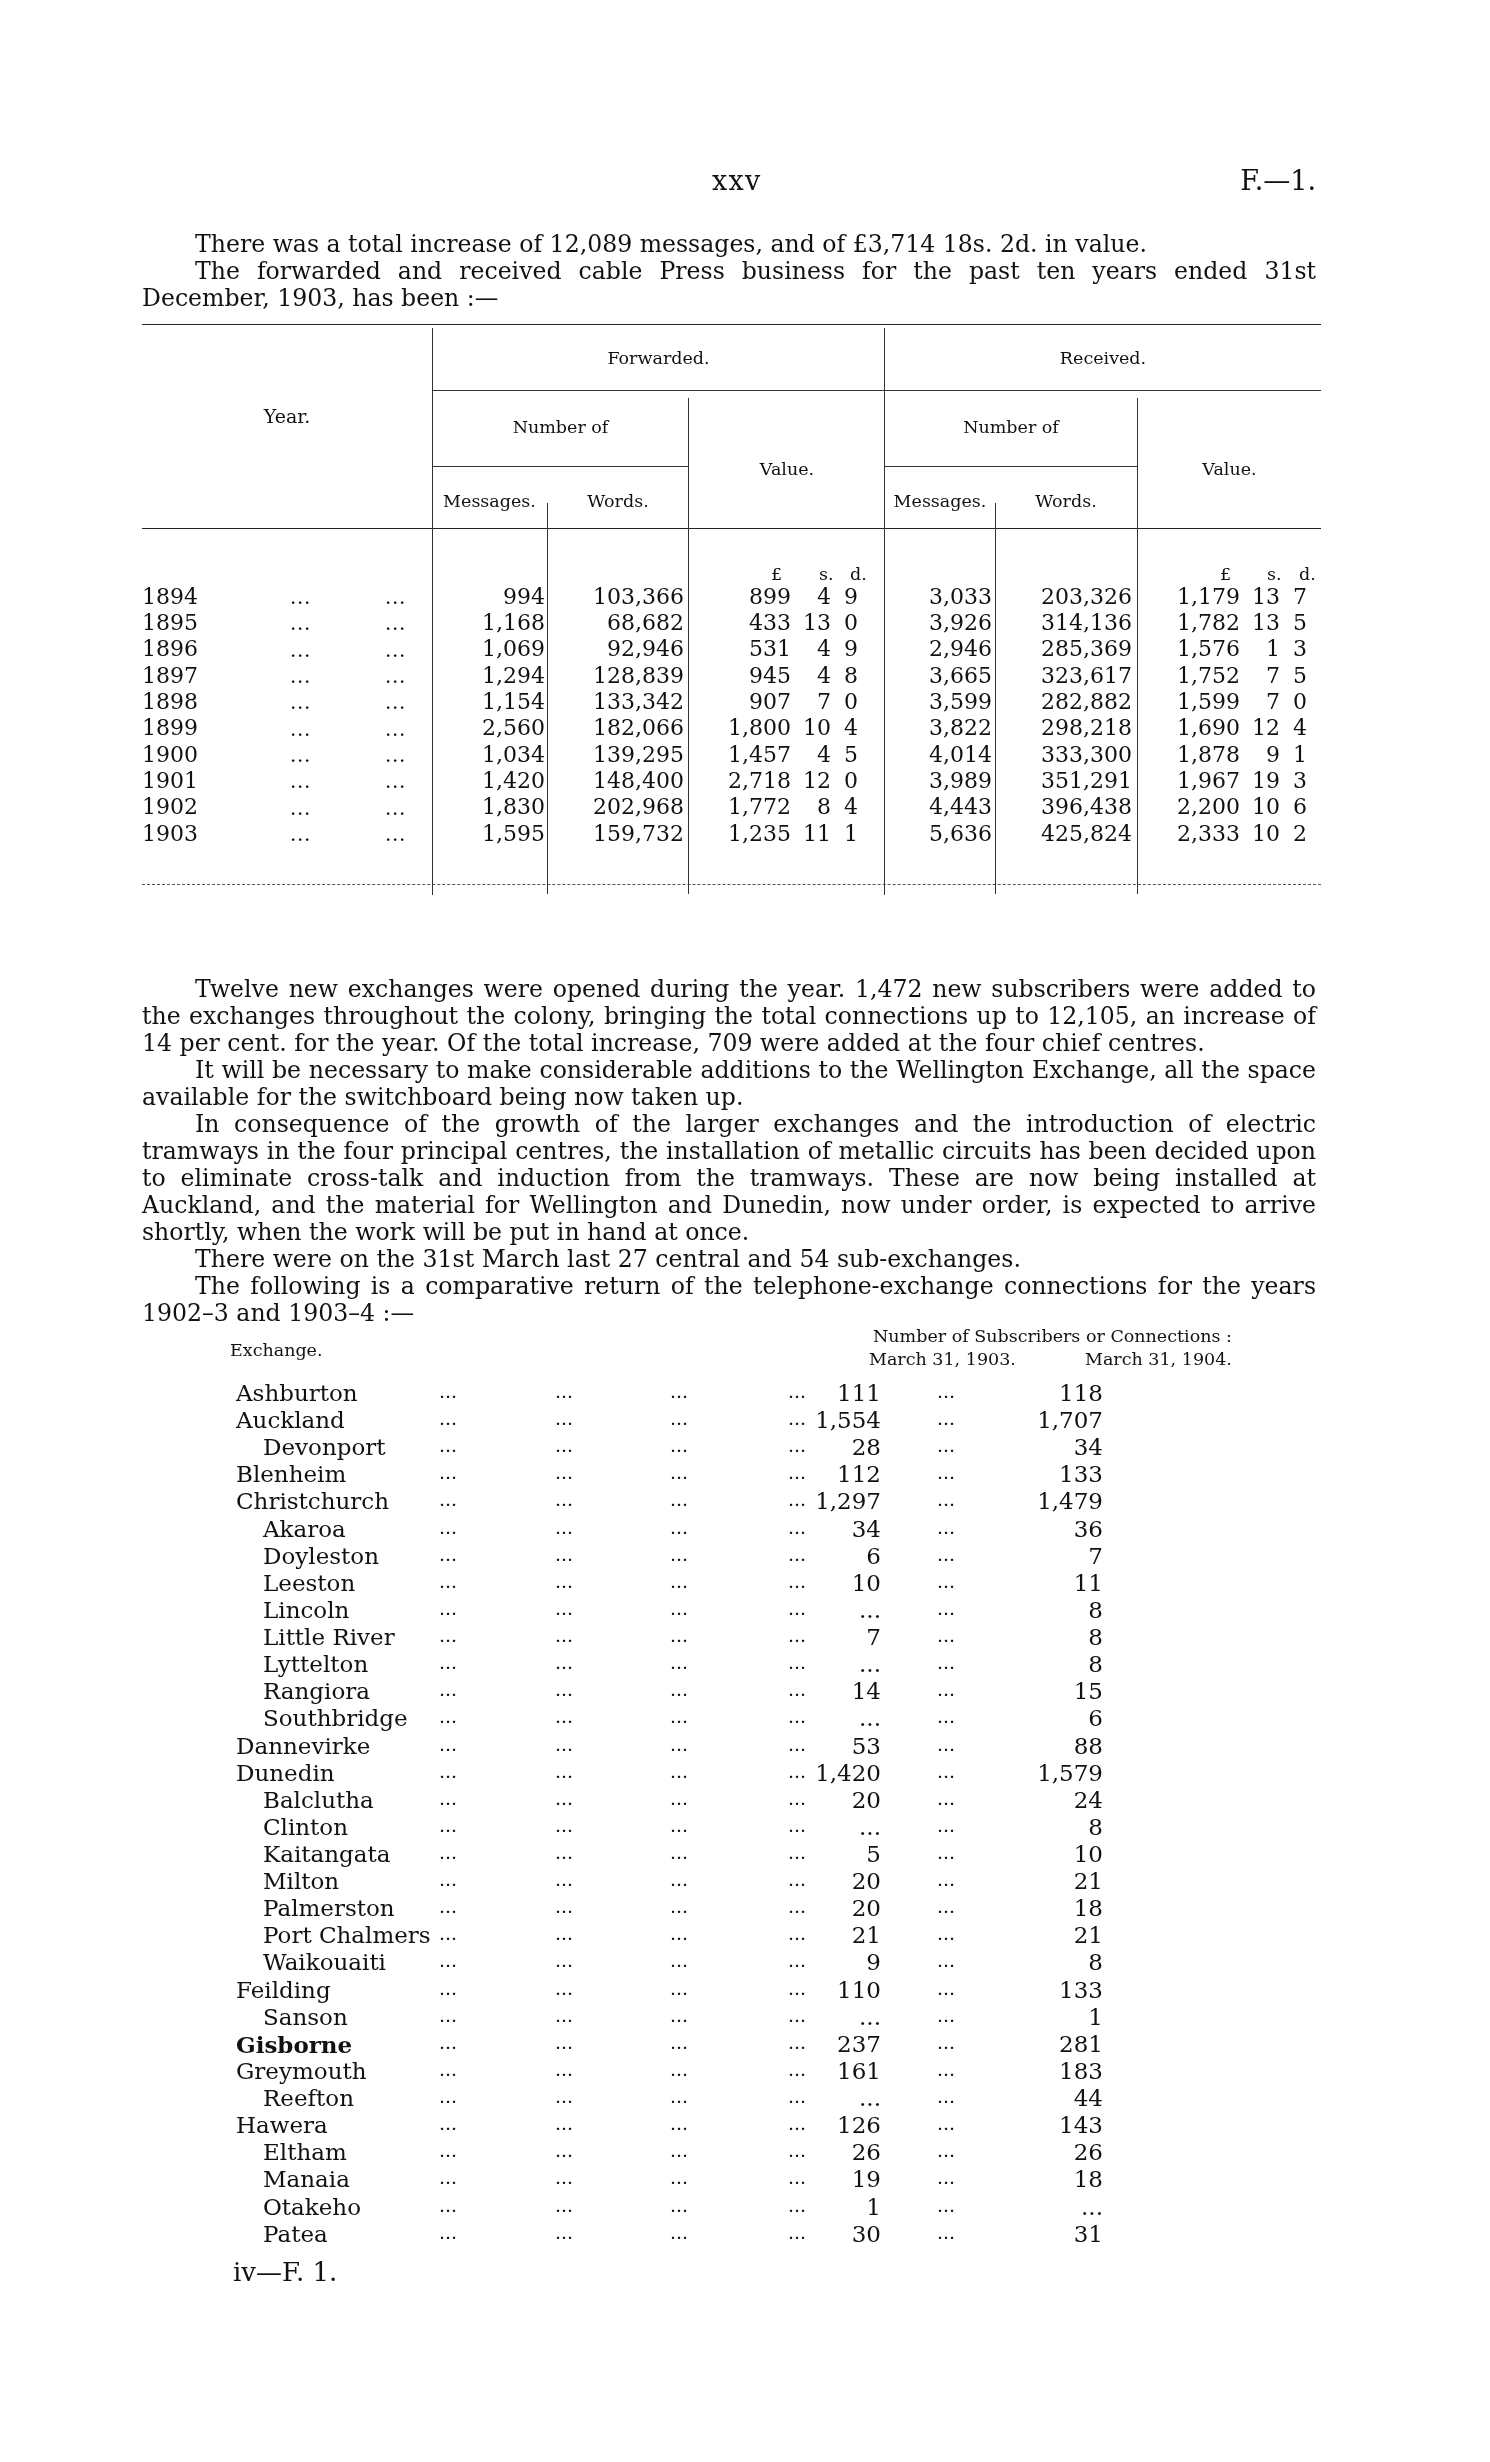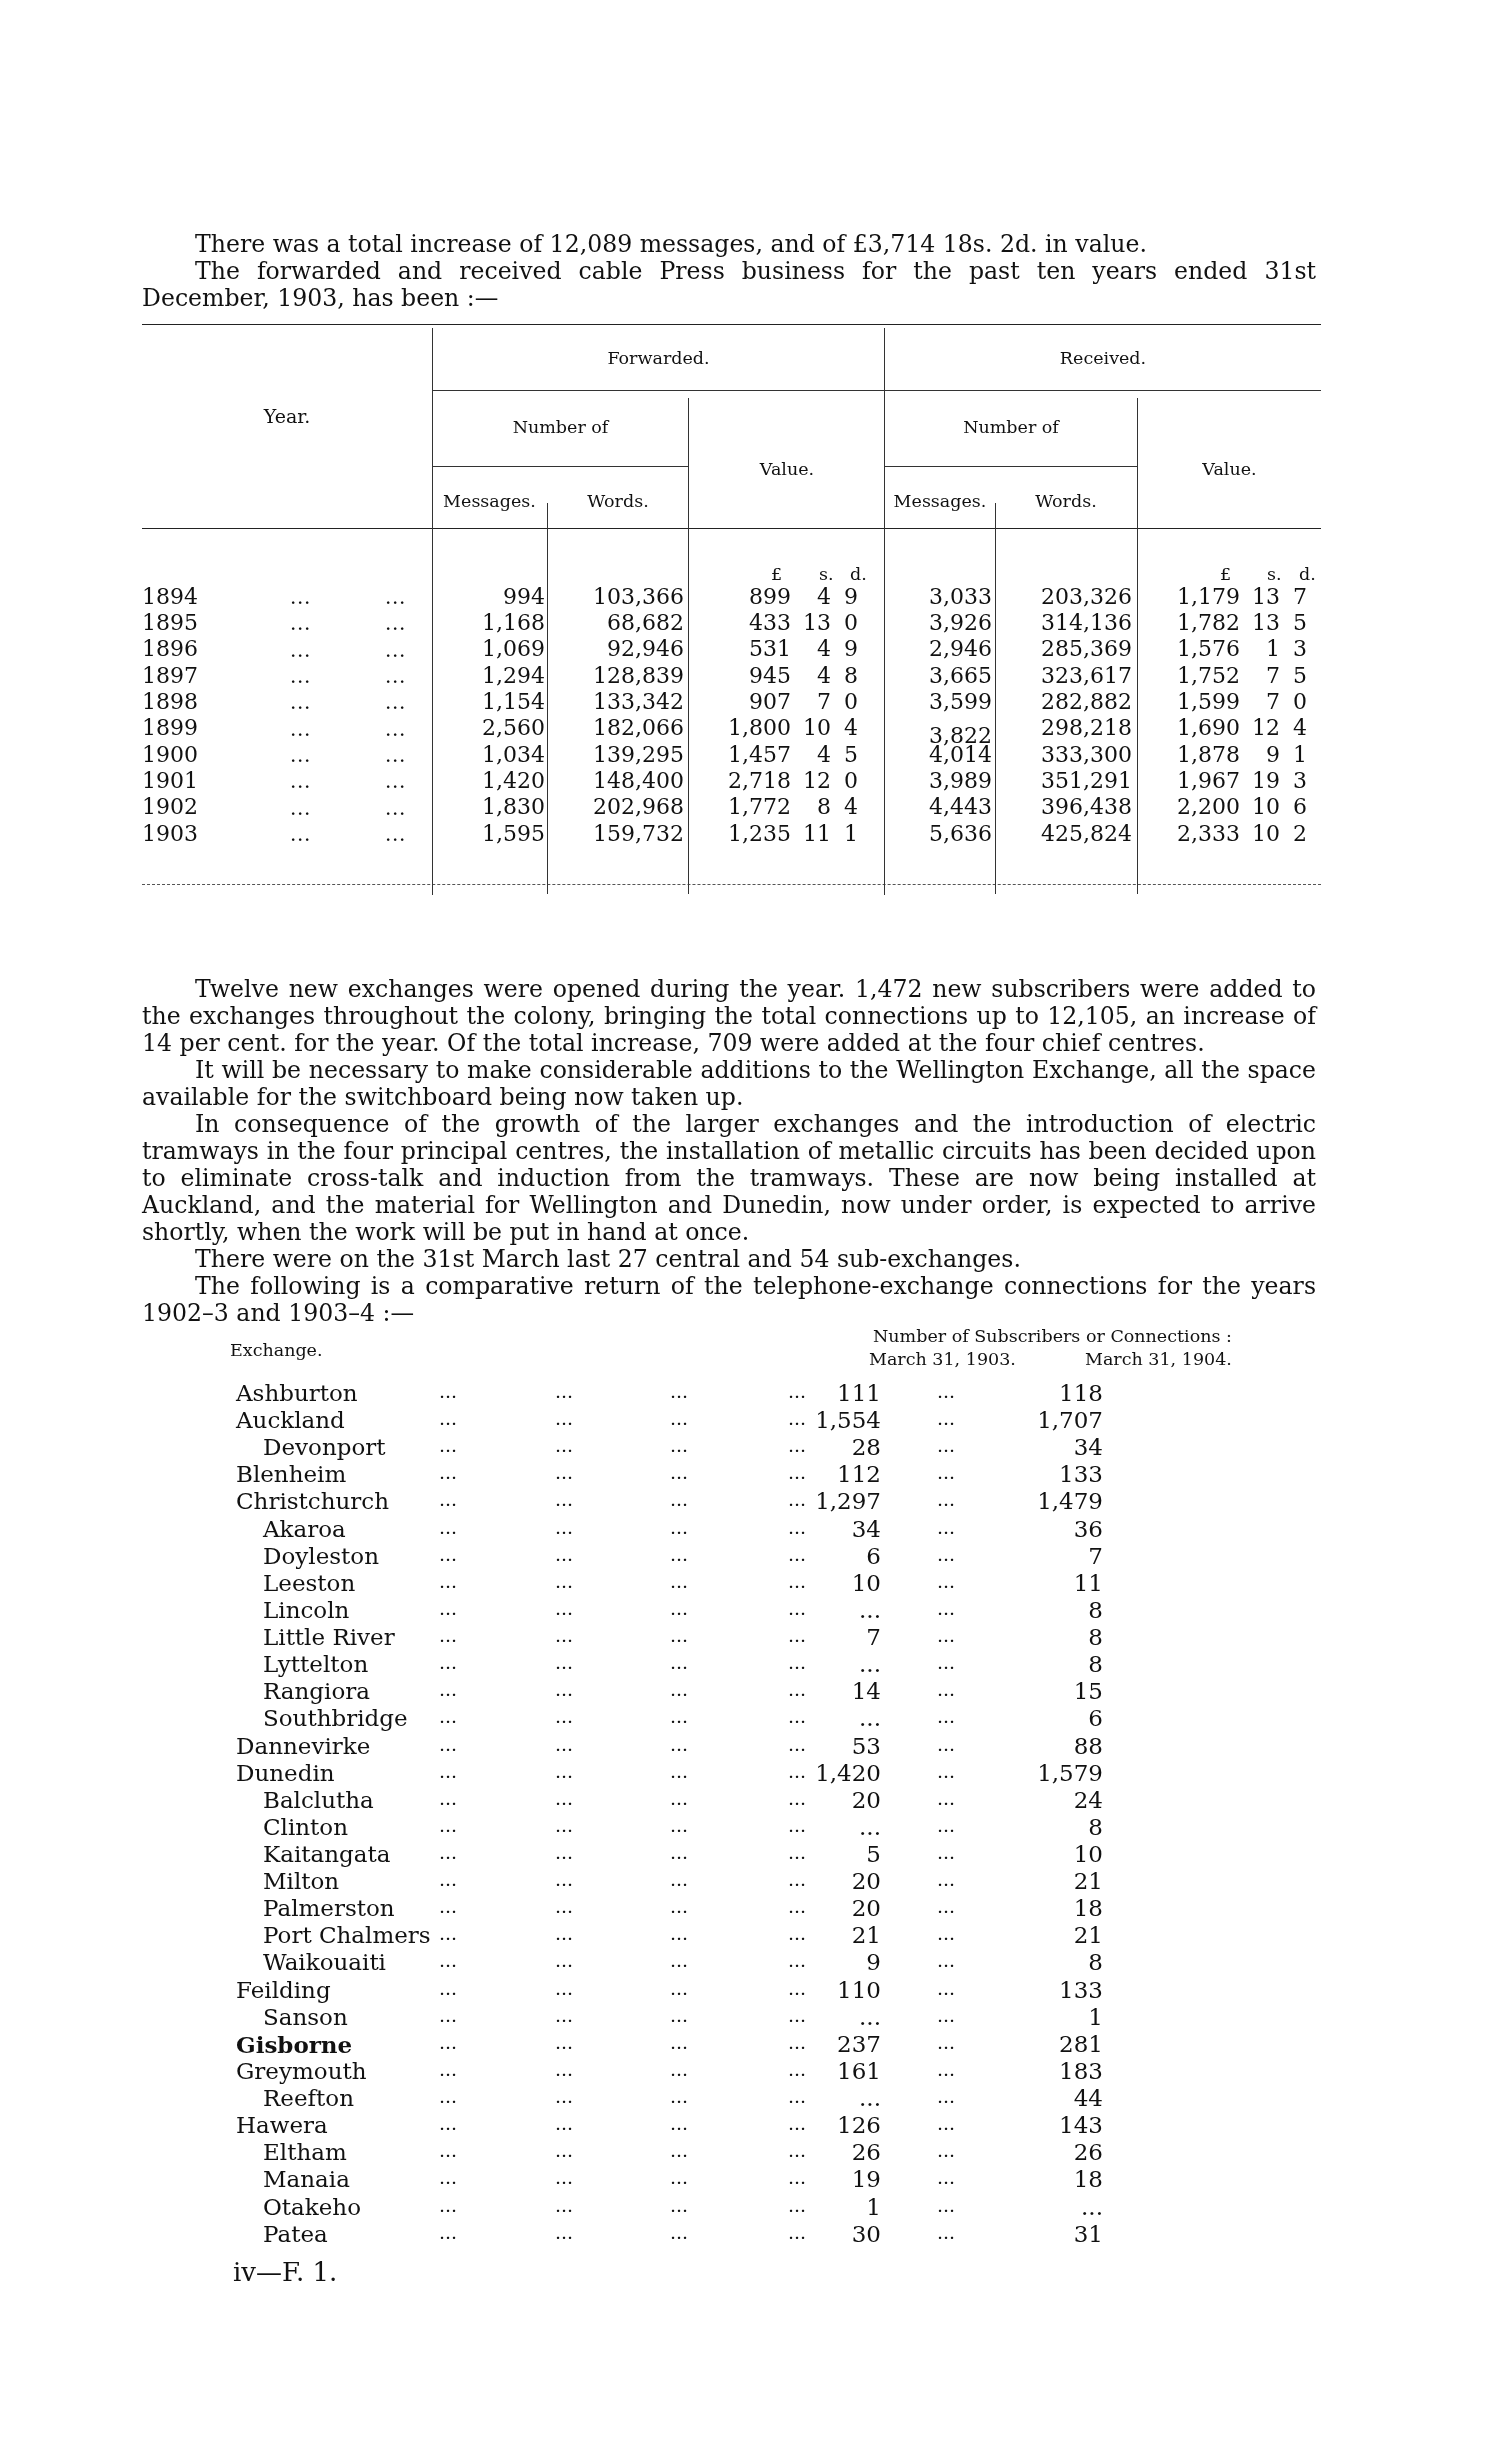--- a/index.html
+++ b/index.html
@@ -32,20 +32,24 @@
   .exch .ld { position: absolute; top: 0; font-size: 19px; }
   .exch .v1 { position: absolute; top: 0; left: 648px; width: 91px; text-align: right; }
   .exch .v2 { position: absolute; top: 0; left: 870px; width: 91px; text-align: right; }
   .footer-sig { position: absolute; left: 233px; top: 2257px; font-size: 26px; }
 </style>
 </head>
 <body>
 
 <div class="page">
 
+  <div class="running-head">
+    <span class="page-num">xxv</span>
+    <span class="doc-ref">F.—1.</span>
+  </div>
 
   <div class="para" style="top:231px;">
     <p>There was a total increase of 12,089 messages, and of £3,714 18s. 2d. in value.</p>
     <p>The forwarded and received cable Press business for the past ten years ended 31st December, 1903, has been :—</p>
   </div>
 
   <div class="cable">
     <div class="rule" style="top:0;"></div>
     <div class="rule" style="top:204px;"></div>
     <div class="rule" style="top:560px;border-top:0.7px dashed #555;"></div>
@@ -158,21 +162,21 @@
         </div>
         <div>
           <span class="cell" style="left: 0px; top: 391px;">1899</span>
           <span class="dots" style="left: 148px; top: 393px;">...</span>
           <span class="dots" style="left: 243px; top: 393px;">...</span>
           <span class="cell r" style="left: 295px; width: 108px; top: 391px;">2,560</span>
           <span class="cell r" style="left: 407px; width: 135px; top: 391px;">182,066</span>
           <span class="cell r" style="left: 555px; width: 94px; top: 391px;">1,800</span>
           <span class="cell r" style="left: 655px; width: 34px; top: 391px;">10</span>
           <span class="cell r" style="left: 696px; width: 20px; top: 391px;">4</span>
-          <span class="cell r" style="left: 742px; width: 108px; top: 391px; margin-top: 8px;">3,822</span>
+          <span class="cell r" style="left: 742px; width: 108px; top: 391px;">3,822</span>
           <span class="cell r" style="left: 855px; width: 135px; top: 391px;">298,218</span>
           <span class="cell r" style="left: 1004px; width: 94px; top: 391px;">1,690</span>
           <span class="cell r" style="left: 1104px; width: 34px; top: 391px;">12</span>
           <span class="cell r" style="left: 1145px; width: 20px; top: 391px;">4</span>
         </div>
         <div>
           <span class="cell" style="left: 0px; top: 418px;">1900</span>
           <span class="dots" style="left: 148px; top: 419px;">...</span>
           <span class="dots" style="left: 243px; top: 419px;">...</span>
           <span class="cell r" style="left: 295px; width: 108px; top: 418px;">1,034</span>

